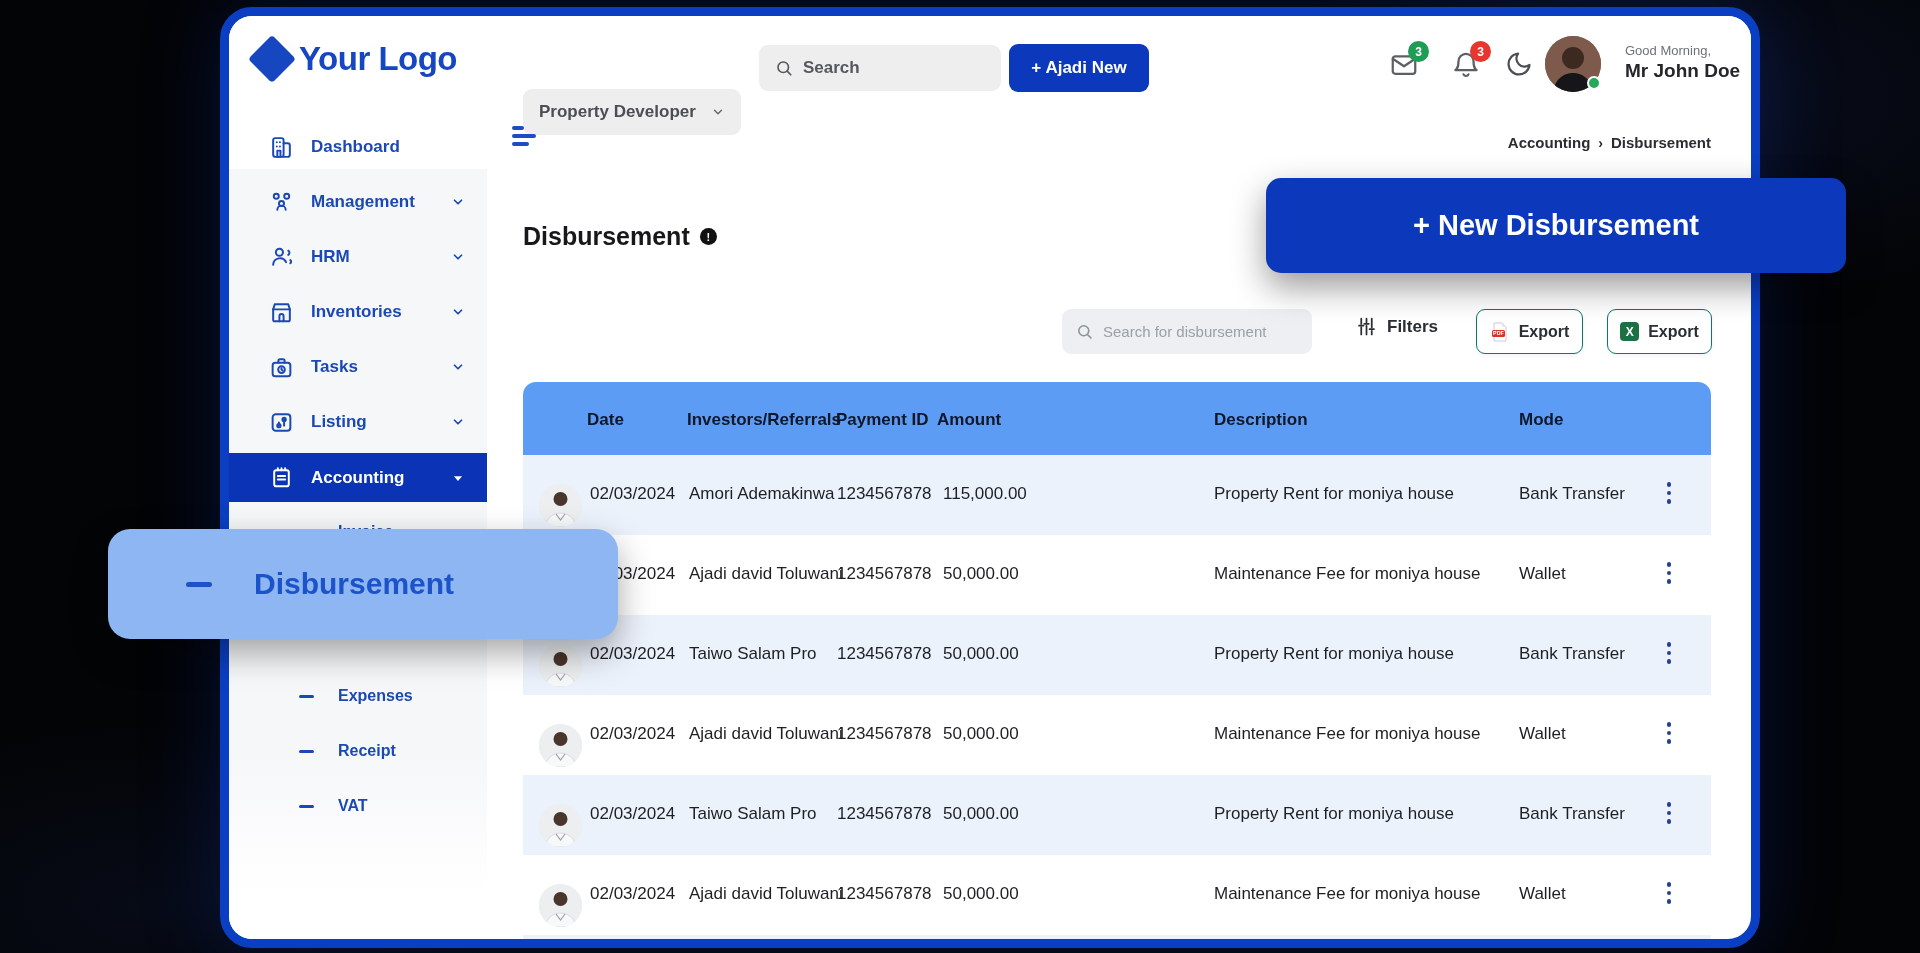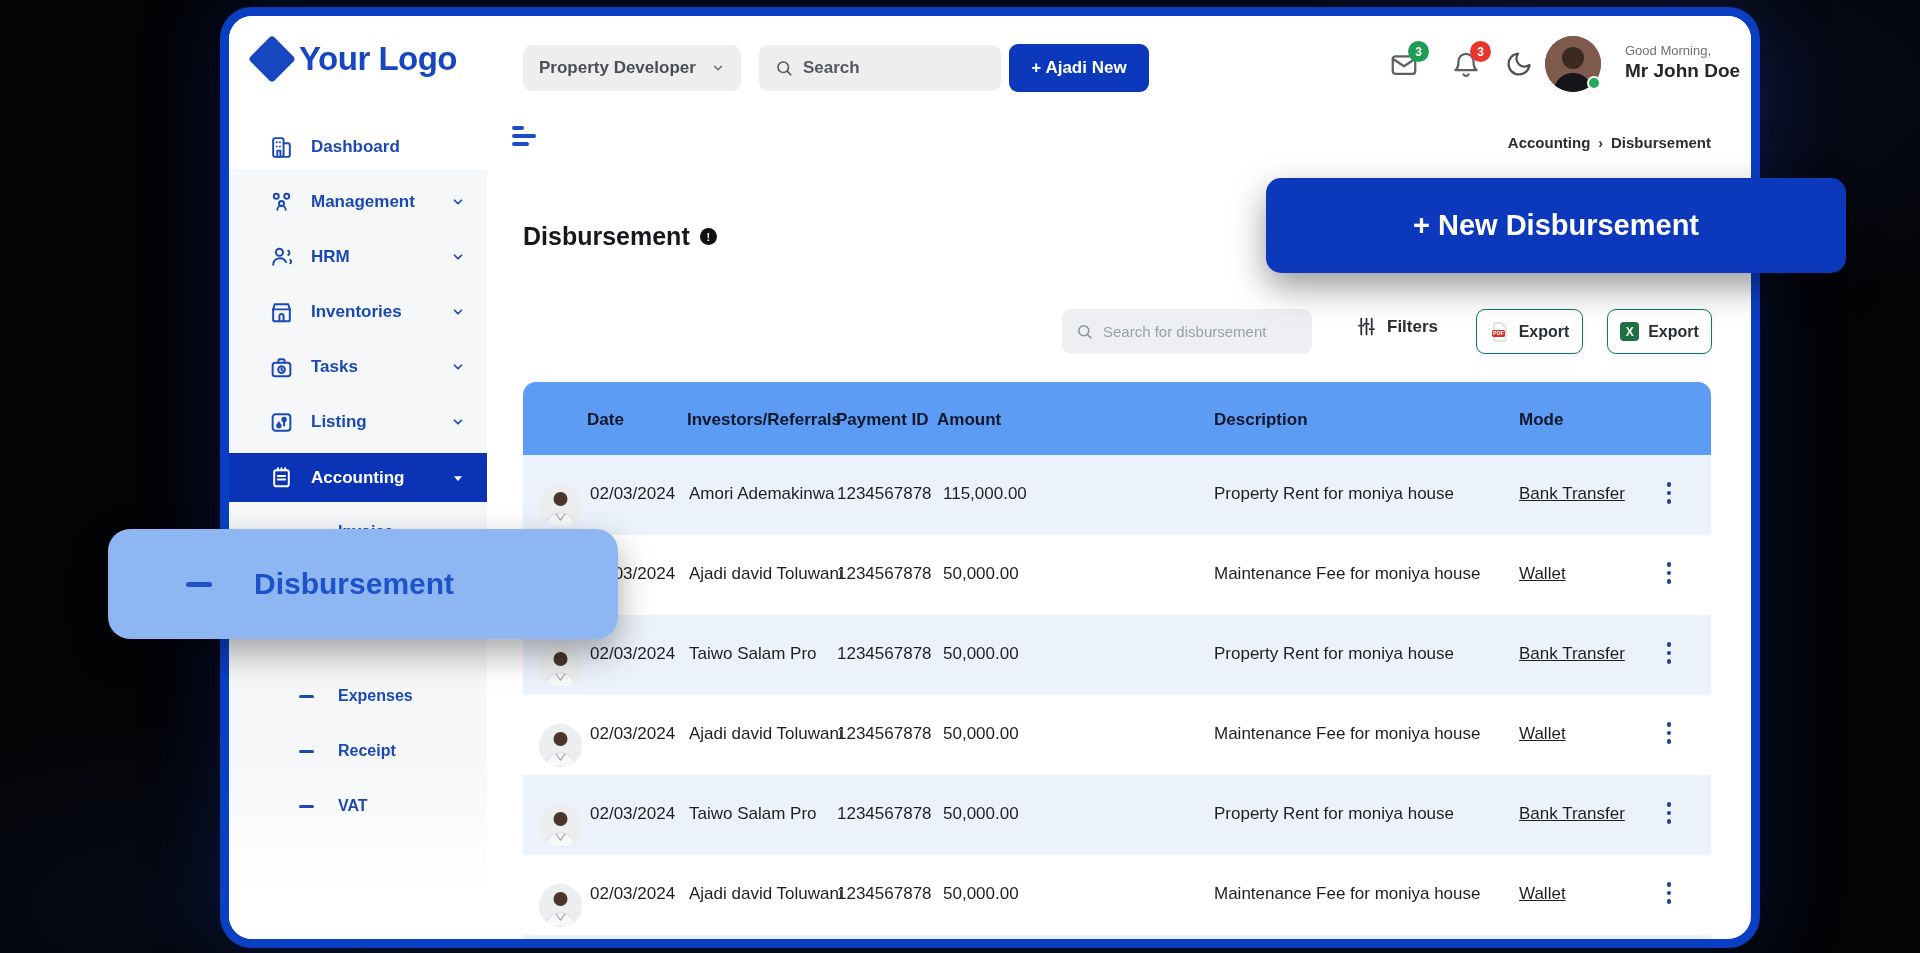--- a/index.html
+++ b/index.html
@@ -19,21 +19,21 @@
     overflow:hidden; box-shadow:0 0 80px rgba(18,60,200,.25); z-index:1;
   }
 
   
   .header { position:absolute; left:0; top:0; width:100%; height:98px; background:#fff; }
   .logo { position:absolute; left:26px; top:24px; display:flex; align-items:center; gap:10px; }
   .logo-diamond { width:34px; height:34px; background:#1747c0; transform:rotate(45deg); border-radius:4px; }
   .logo-text { color:#1747c0; font-size:33px; font-weight:700; letter-spacing:-0.5px; }
 
   .pill { position:absolute; top:29px; height:46px; background:#eeeeef; border-radius:9px; display:flex; align-items:center; padding:0 16px; }
-  .org-pill { left:294px; width:218px; justify-content:space-between; cursor:pointer; }
+  .org-pill { left:294px; width:218px; justify-content:space-between; cursor:pointer;margin-top:44px; }
   .org-pill span { font-size:17px; font-weight:700; color:#4b4e54; }
   .search-pill { left:530px; width:242px; gap:10px; }
   .search-pill input { border:none; background:transparent; outline:none; font-size:17px; font-weight:600; color:#55585e; width:160px; font-family:inherit; }
   .search-pill input::placeholder { color:#55585e; }
 
   .create-btn { position:absolute; left:780px; top:28px; width:140px; height:48px; background:#0c39bb; border:none; border-radius:9px;
     color:#fff; font-size:17px; font-weight:700; font-family:inherit; cursor:pointer; }
 
   .hicon { position:absolute; top:34px; width:30px; height:30px; color:#5c6066; cursor:pointer; }
   .badge { position:absolute; top:-9px; right:-10px; min-width:21px; height:21px; border-radius:50%; color:#fff; font-size:12px; font-weight:700;
@@ -92,21 +92,21 @@
 
   
   .table { position:absolute; left:294px; top:366px; width:1188px; }
   .thead { position:relative; height:73px; background:#5d9cf5; border-radius:13px 13px 0 0; }
   .thead span { position:absolute; top:28px; font-size:17px; font-weight:700; color:#0f172a; }
   .c-date { left:64px; } .c-inv { left:164px; } .c-pay { left:313px; } .c-amt { left:414px; } .c-desc { left:691px; } .c-mode { left:996px; }
   .trow { position:relative; height:80px; }
   .trow.alt { background:#ecf2fc; }
   .trow.plain { background:#ffffff; }
   .trow span { position:absolute; top:29px; font-size:17px; font-weight:500; color:#1d1f23; }
-  .r-date { left:67px; } .r-name { left:166px; } .r-pay { left:314px; } .r-amt { left:420px; } .r-desc { left:691px; } .r-mode { left:996px;text-decoration:underline; }
+  .r-date { left:67px; } .r-name { left:166px; } .r-pay { left:314px; } .r-amt { left:420px; } .r-desc { left:691px; } .r-mode { left:996px; }
   .row-avatar { position:absolute; left:16px; top:17px; width:43px; height:43px; border-radius:50%; background:#ebecee; overflow:hidden; }
   .kebab { position:absolute; left:1135px; top:24px; width:22px; height:28px; display:flex; flex-direction:column; align-items:center;
     justify-content:center; gap:4px; cursor:pointer; background:none; border:none; }
   .kebab i { width:4.5px; height:4.5px; border-radius:50%; background:#24418f; display:block; }
 
   
   .sub-callout { position:absolute; left:108px; top:529px; width:510px; height:110px; background:#8db6f3; border-radius:22px;
     display:flex; align-items:center; padding-left:78px; gap:42px; z-index:5; box-shadow:0 14px 34px rgba(0,0,0,.35); cursor:pointer; }
   .sub-callout .dash { width:26px; height:5px; background:#1d53c8; border-radius:3px; }
   .sub-callout .lbl { font-size:30px; font-weight:600; color:#1d53c8; }

